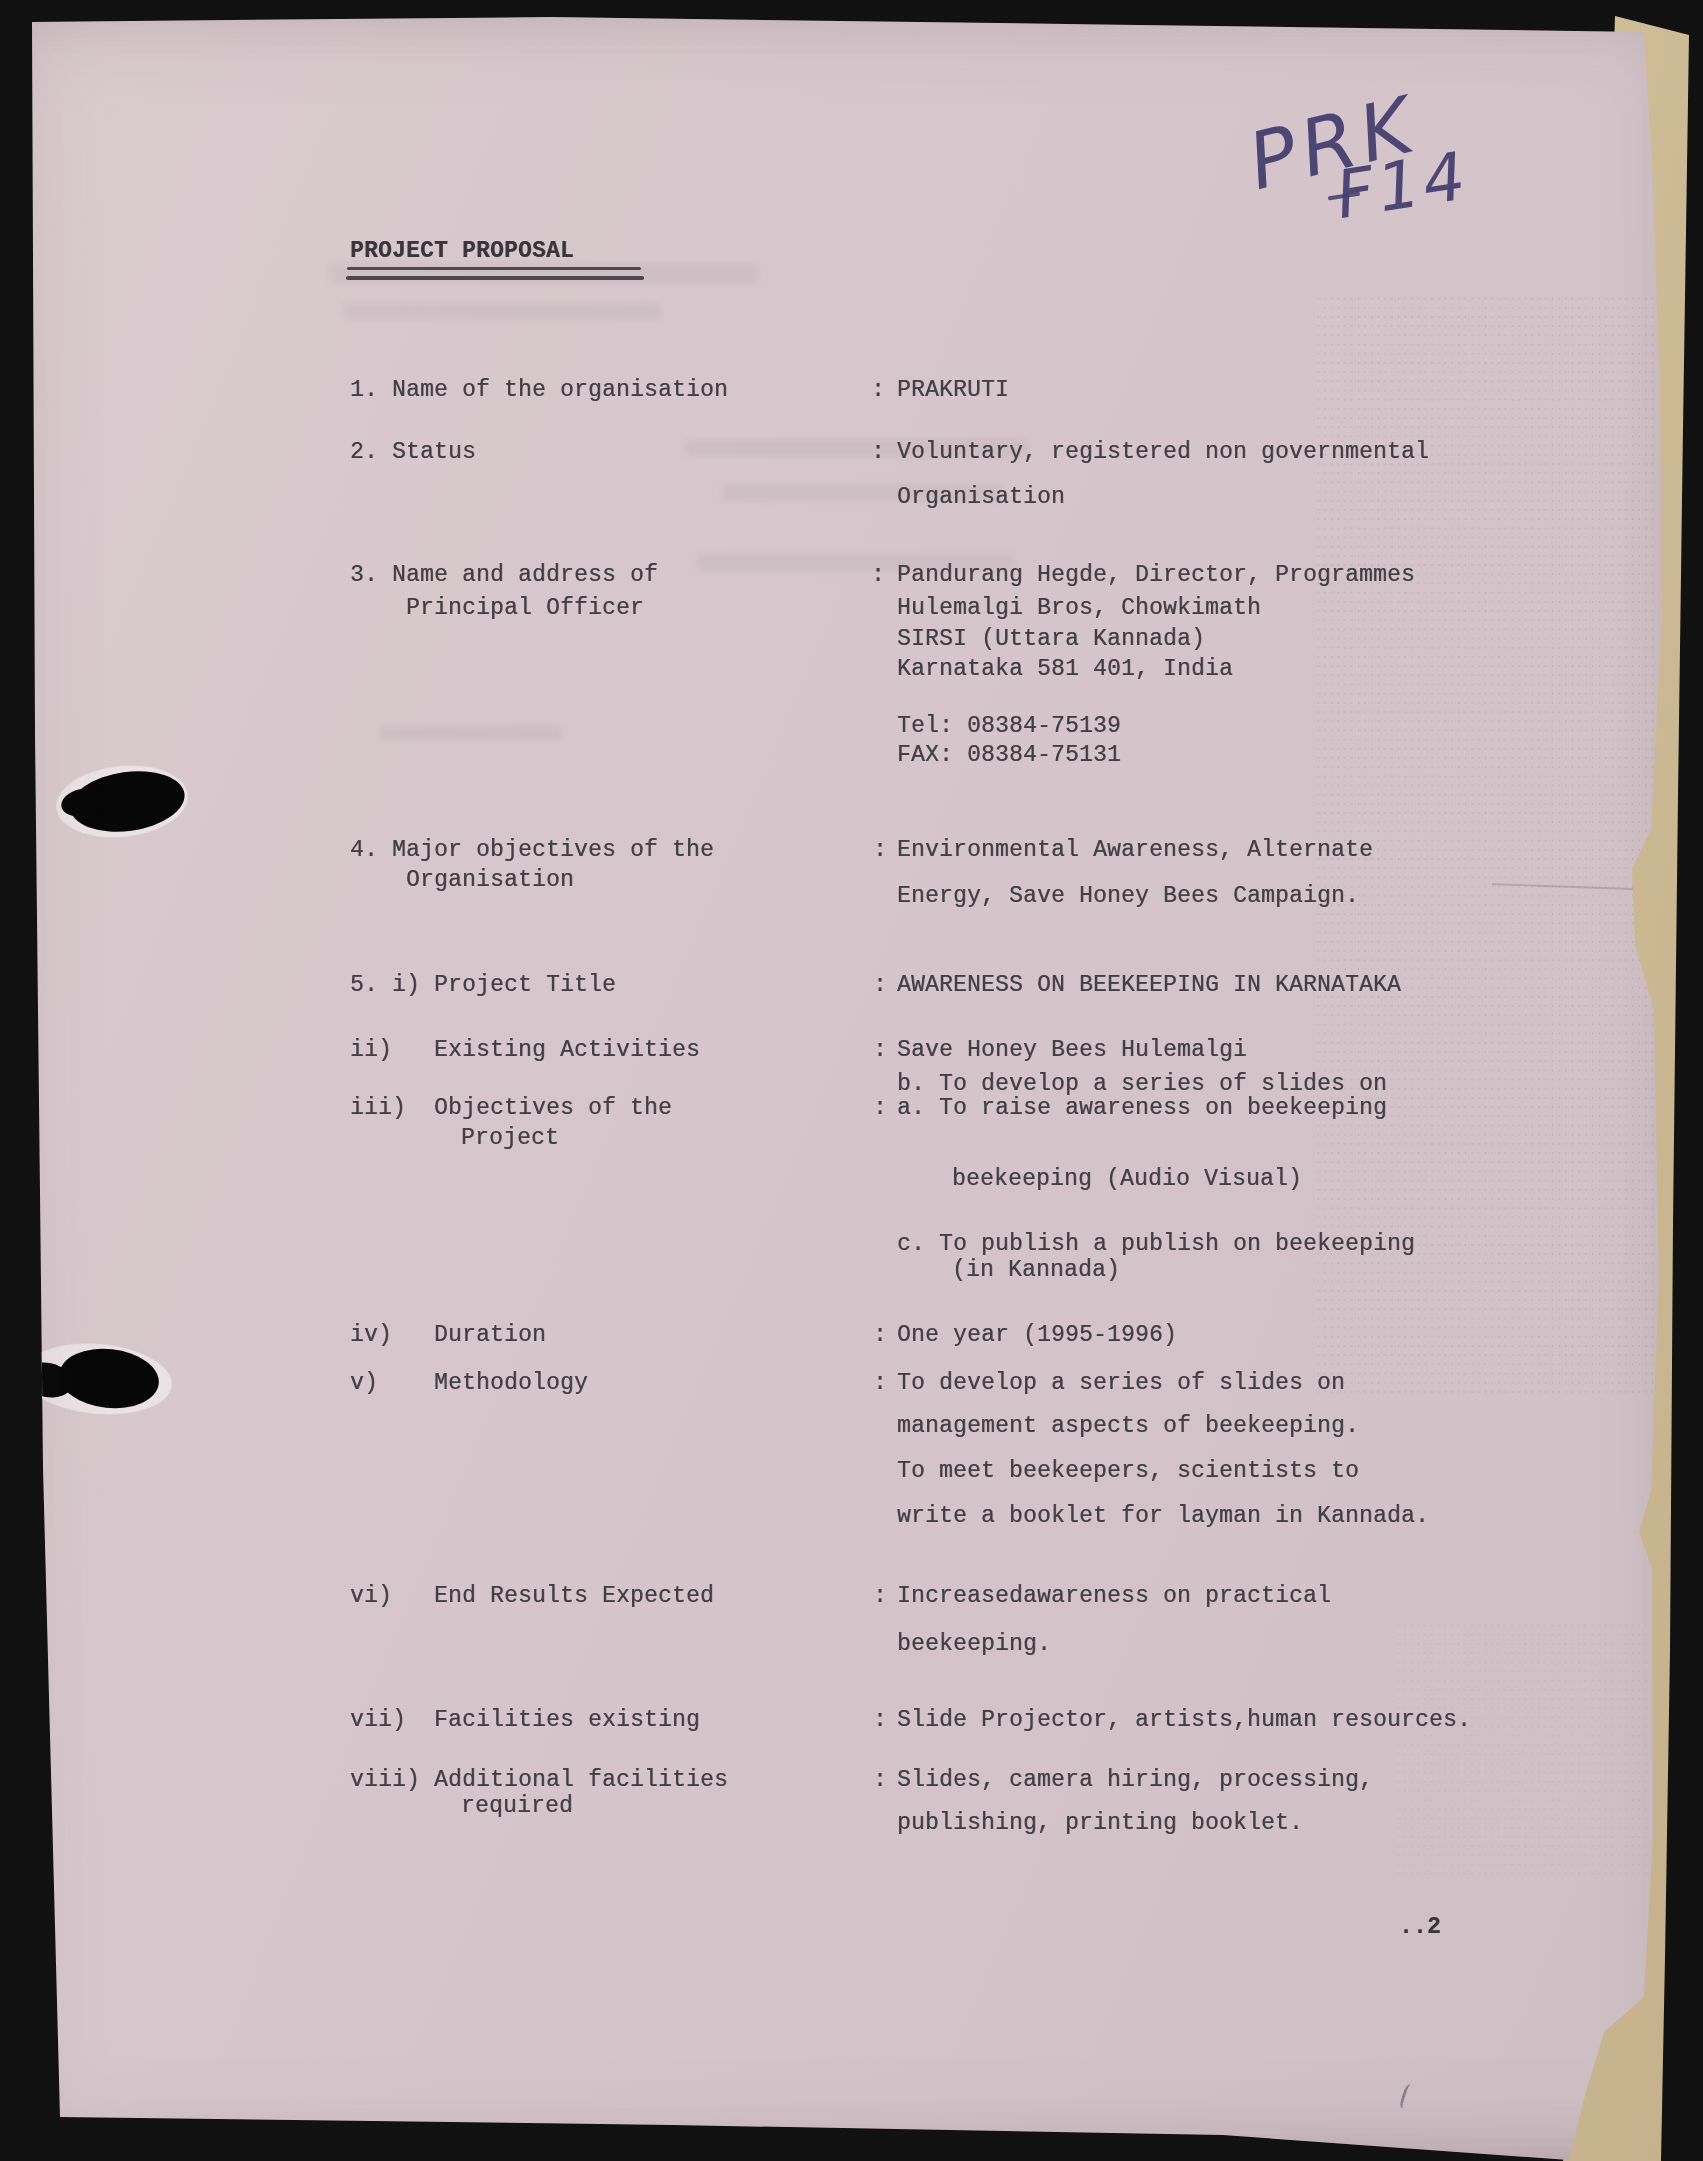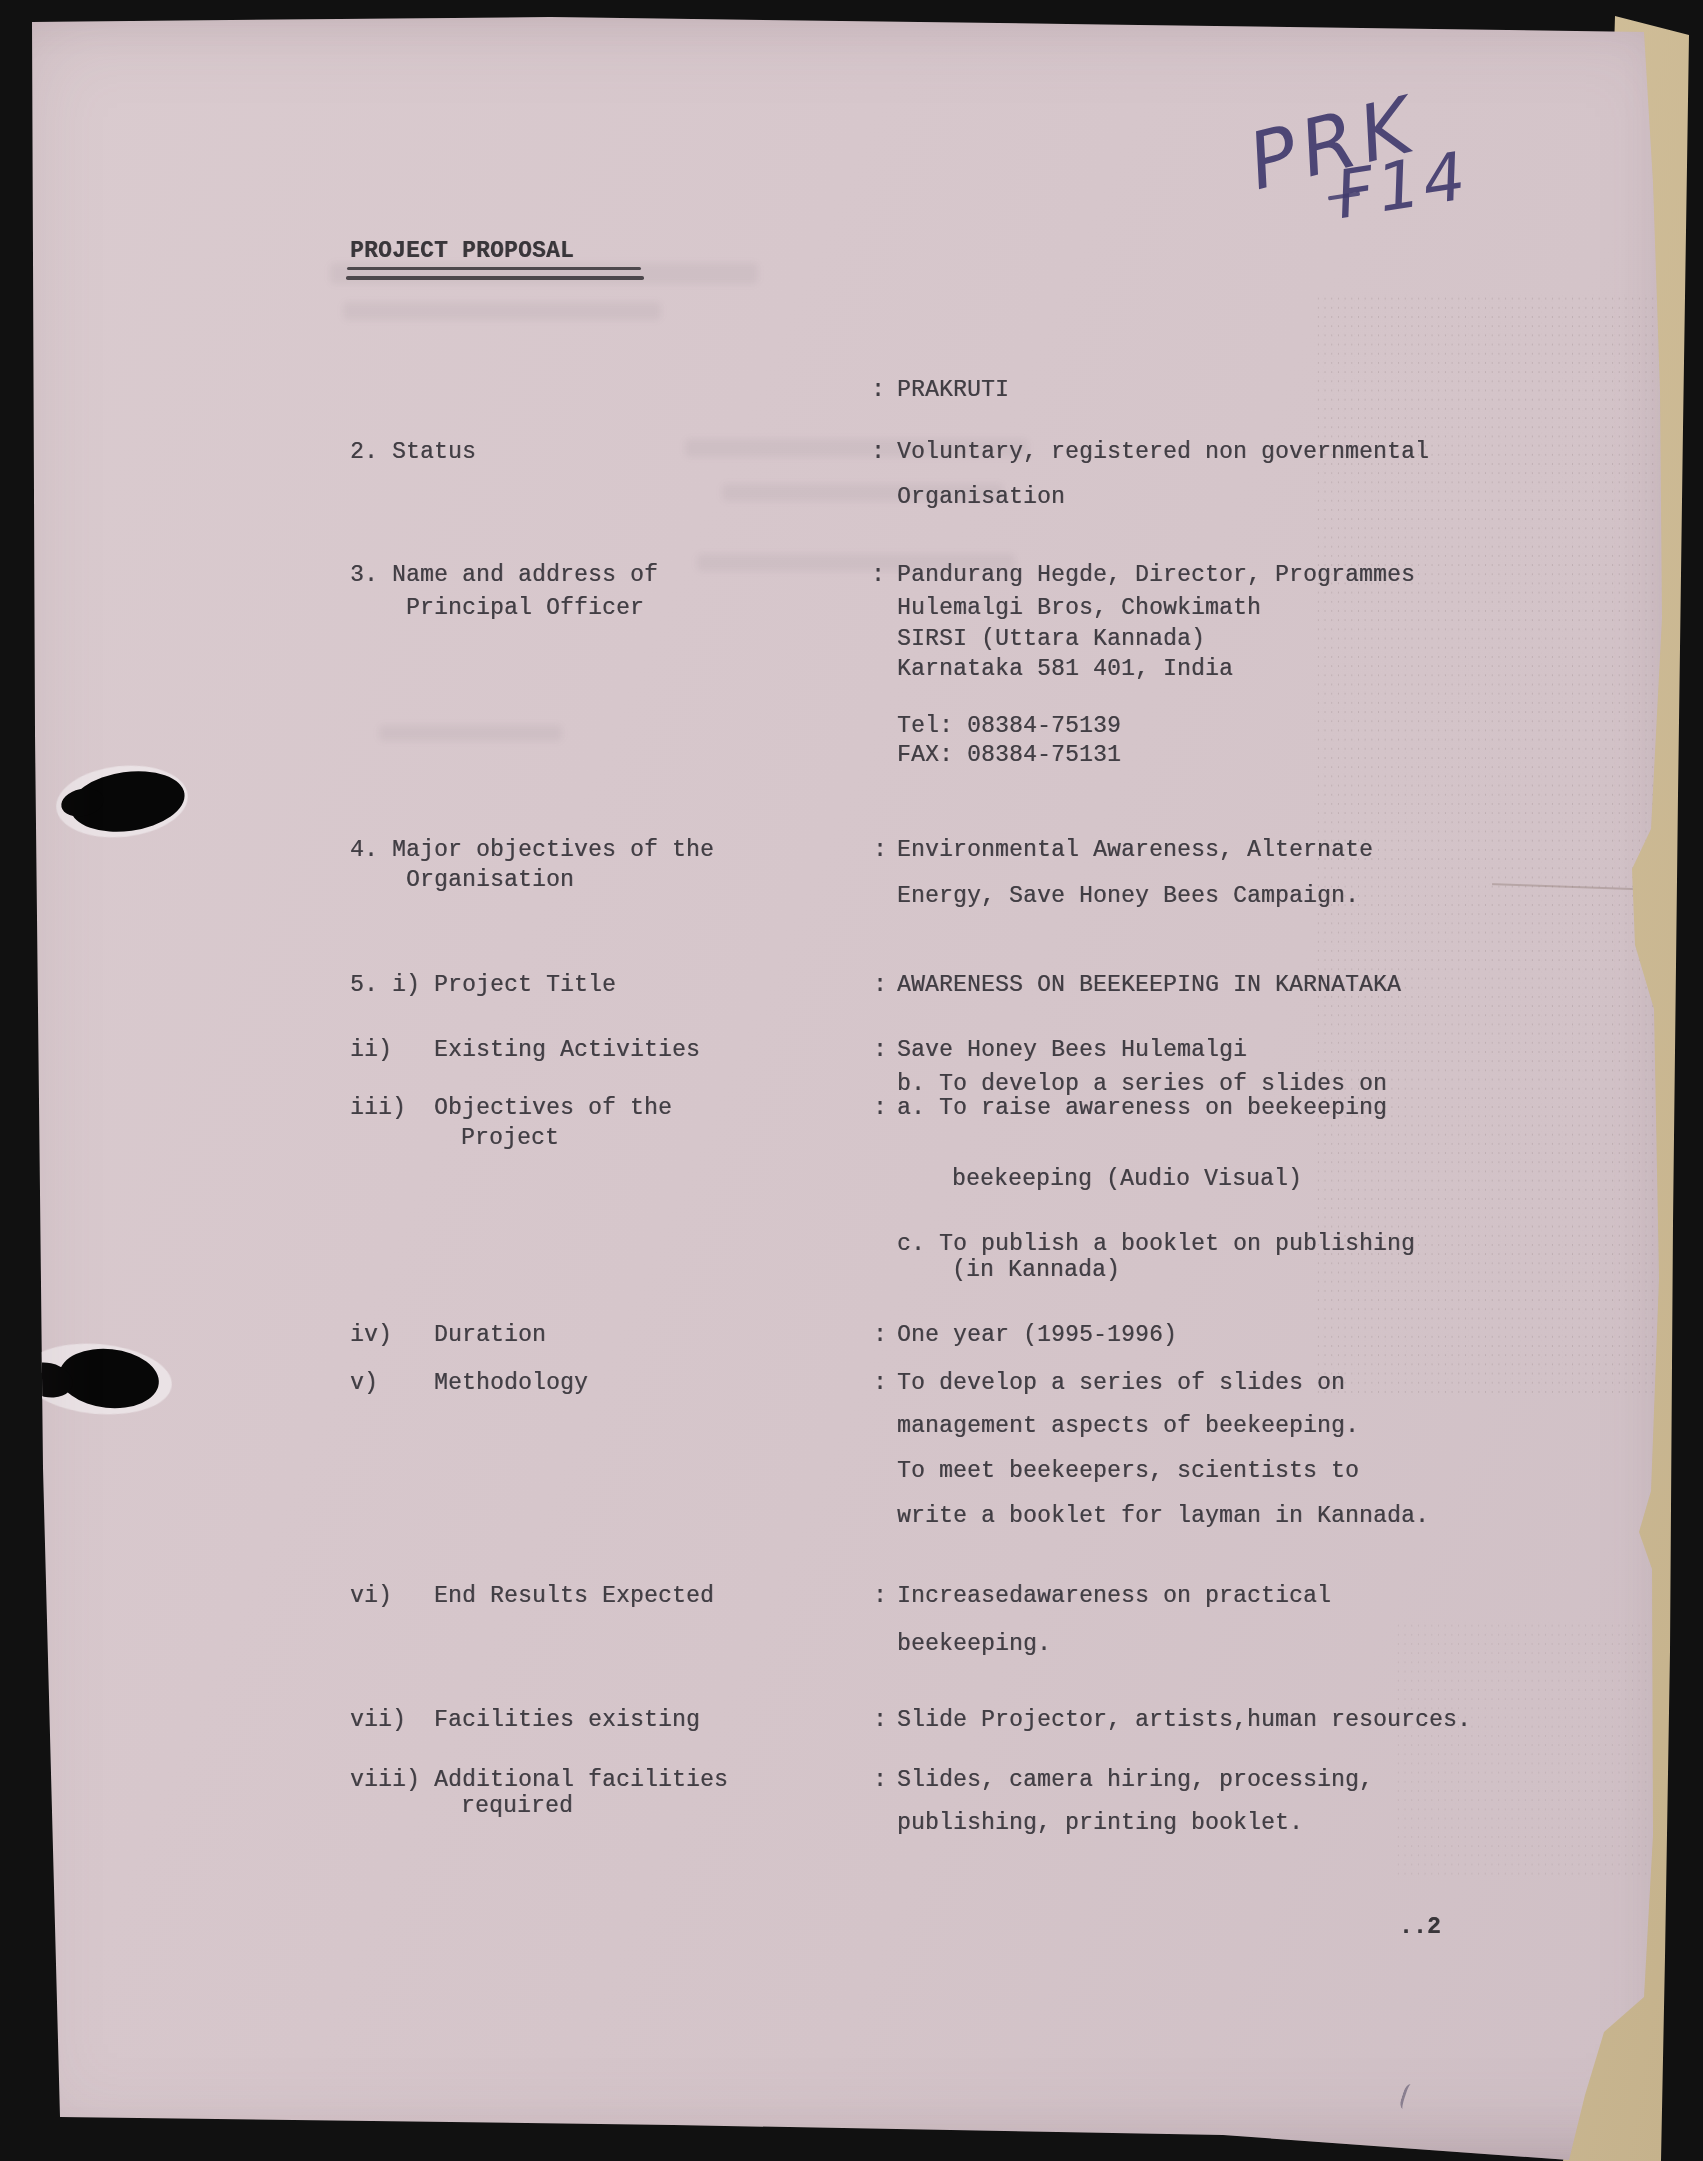--- a/index.html
+++ b/index.html
@@ -59,20 +59,21 @@
     <div class="ghost" style="left:685px;top:439px;width:343px;height:18.3px"></div>
     <div class="ghost" style="left:722px;top:484px;width:281px;height:17px"></div>
     <div class="ghost" style="left:697px;top:554px;width:318px;height:17px"></div>
     <div class="ghost" style="left:379px;top:725px;width:183px;height:16px"></div>
     <div class="crease" style="left:1492px;top:886px;width:165px;transform:rotate(2deg)"></div>
 
     <div class="tl bold" style="left:350px;top:235px">PROJECT PROPOSAL</div>
     <div class="rule" style="left:347px;top:267px;width:294px;height:3.1px"></div>
     <div class="rule" style="left:346px;top:276px;width:298px;height:4.3px"></div>
 
+    <div class="tl" style="left:350px;top:374px">1. Name of the organisation</div>
     <div class="tl" style="left:871px;top:374px">:</div>
     <div class="tl" style="left:897px;top:374px">PRAKRUTI</div>
 
     <div class="tl" style="left:350px;top:436px">2. Status</div>
     <div class="tl" style="left:871px;top:436px">:</div>
     <div class="tl" style="left:897px;top:436px">Voluntary, registered non governmental</div>
     <div class="tl" style="left:897px;top:481px">Organisation</div>
 
     <div class="tl" style="left:350px;top:559px">3. Name and address of</div>
     <div class="tl" style="left:406px;top:592px">Principal Officer</div>
@@ -97,21 +98,21 @@
     <div class="tl" style="left:350px;top:1034px">ii)   Existing Activities</div>
     <div class="tl" style="left:873px;top:1034px">:</div>
     <div class="tl" style="left:897px;top:1034px">Save Honey Bees Hulemalgi</div>
 
     <div class="tl" style="left:350px;top:1092px">iii)  Objectives of the</div>
     <div class="tl" style="left:461px;top:1122px">Project</div>
     <div class="tl" style="left:873px;top:1092px">:</div>
     <div class="tl" style="left:897px;top:1092px">a. To raise awareness on beekeeping</div>
     <div class="tl" style="left:897px;top:1068px">b. To develop a series of slides on</div>
     <div class="tl" style="left:952px;top:1163px">beekeeping (Audio Visual)</div>
-    <div class="tl" style="left:897px;top:1228px">c. To publish a booklet on publishing</div>
+    <div class="tl" style="left:897px;top:1228px">c. To publish a publish on beekeeping</div>
     <div class="tl" style="left:952px;top:1254px">(in Kannada)</div>
 
     <div class="tl" style="left:350px;top:1319px">iv)   Duration</div>
     <div class="tl" style="left:873px;top:1319px">:</div>
     <div class="tl" style="left:897px;top:1319px">One year (1995-1996)</div>
 
     <div class="tl" style="left:350px;top:1367px">v)    Methodology</div>
     <div class="tl" style="left:873px;top:1367px">:</div>
     <div class="tl" style="left:897px;top:1367px">To develop a series of slides on</div>
     <div class="tl" style="left:897px;top:1410px">management aspects of beekeeping.</div>

